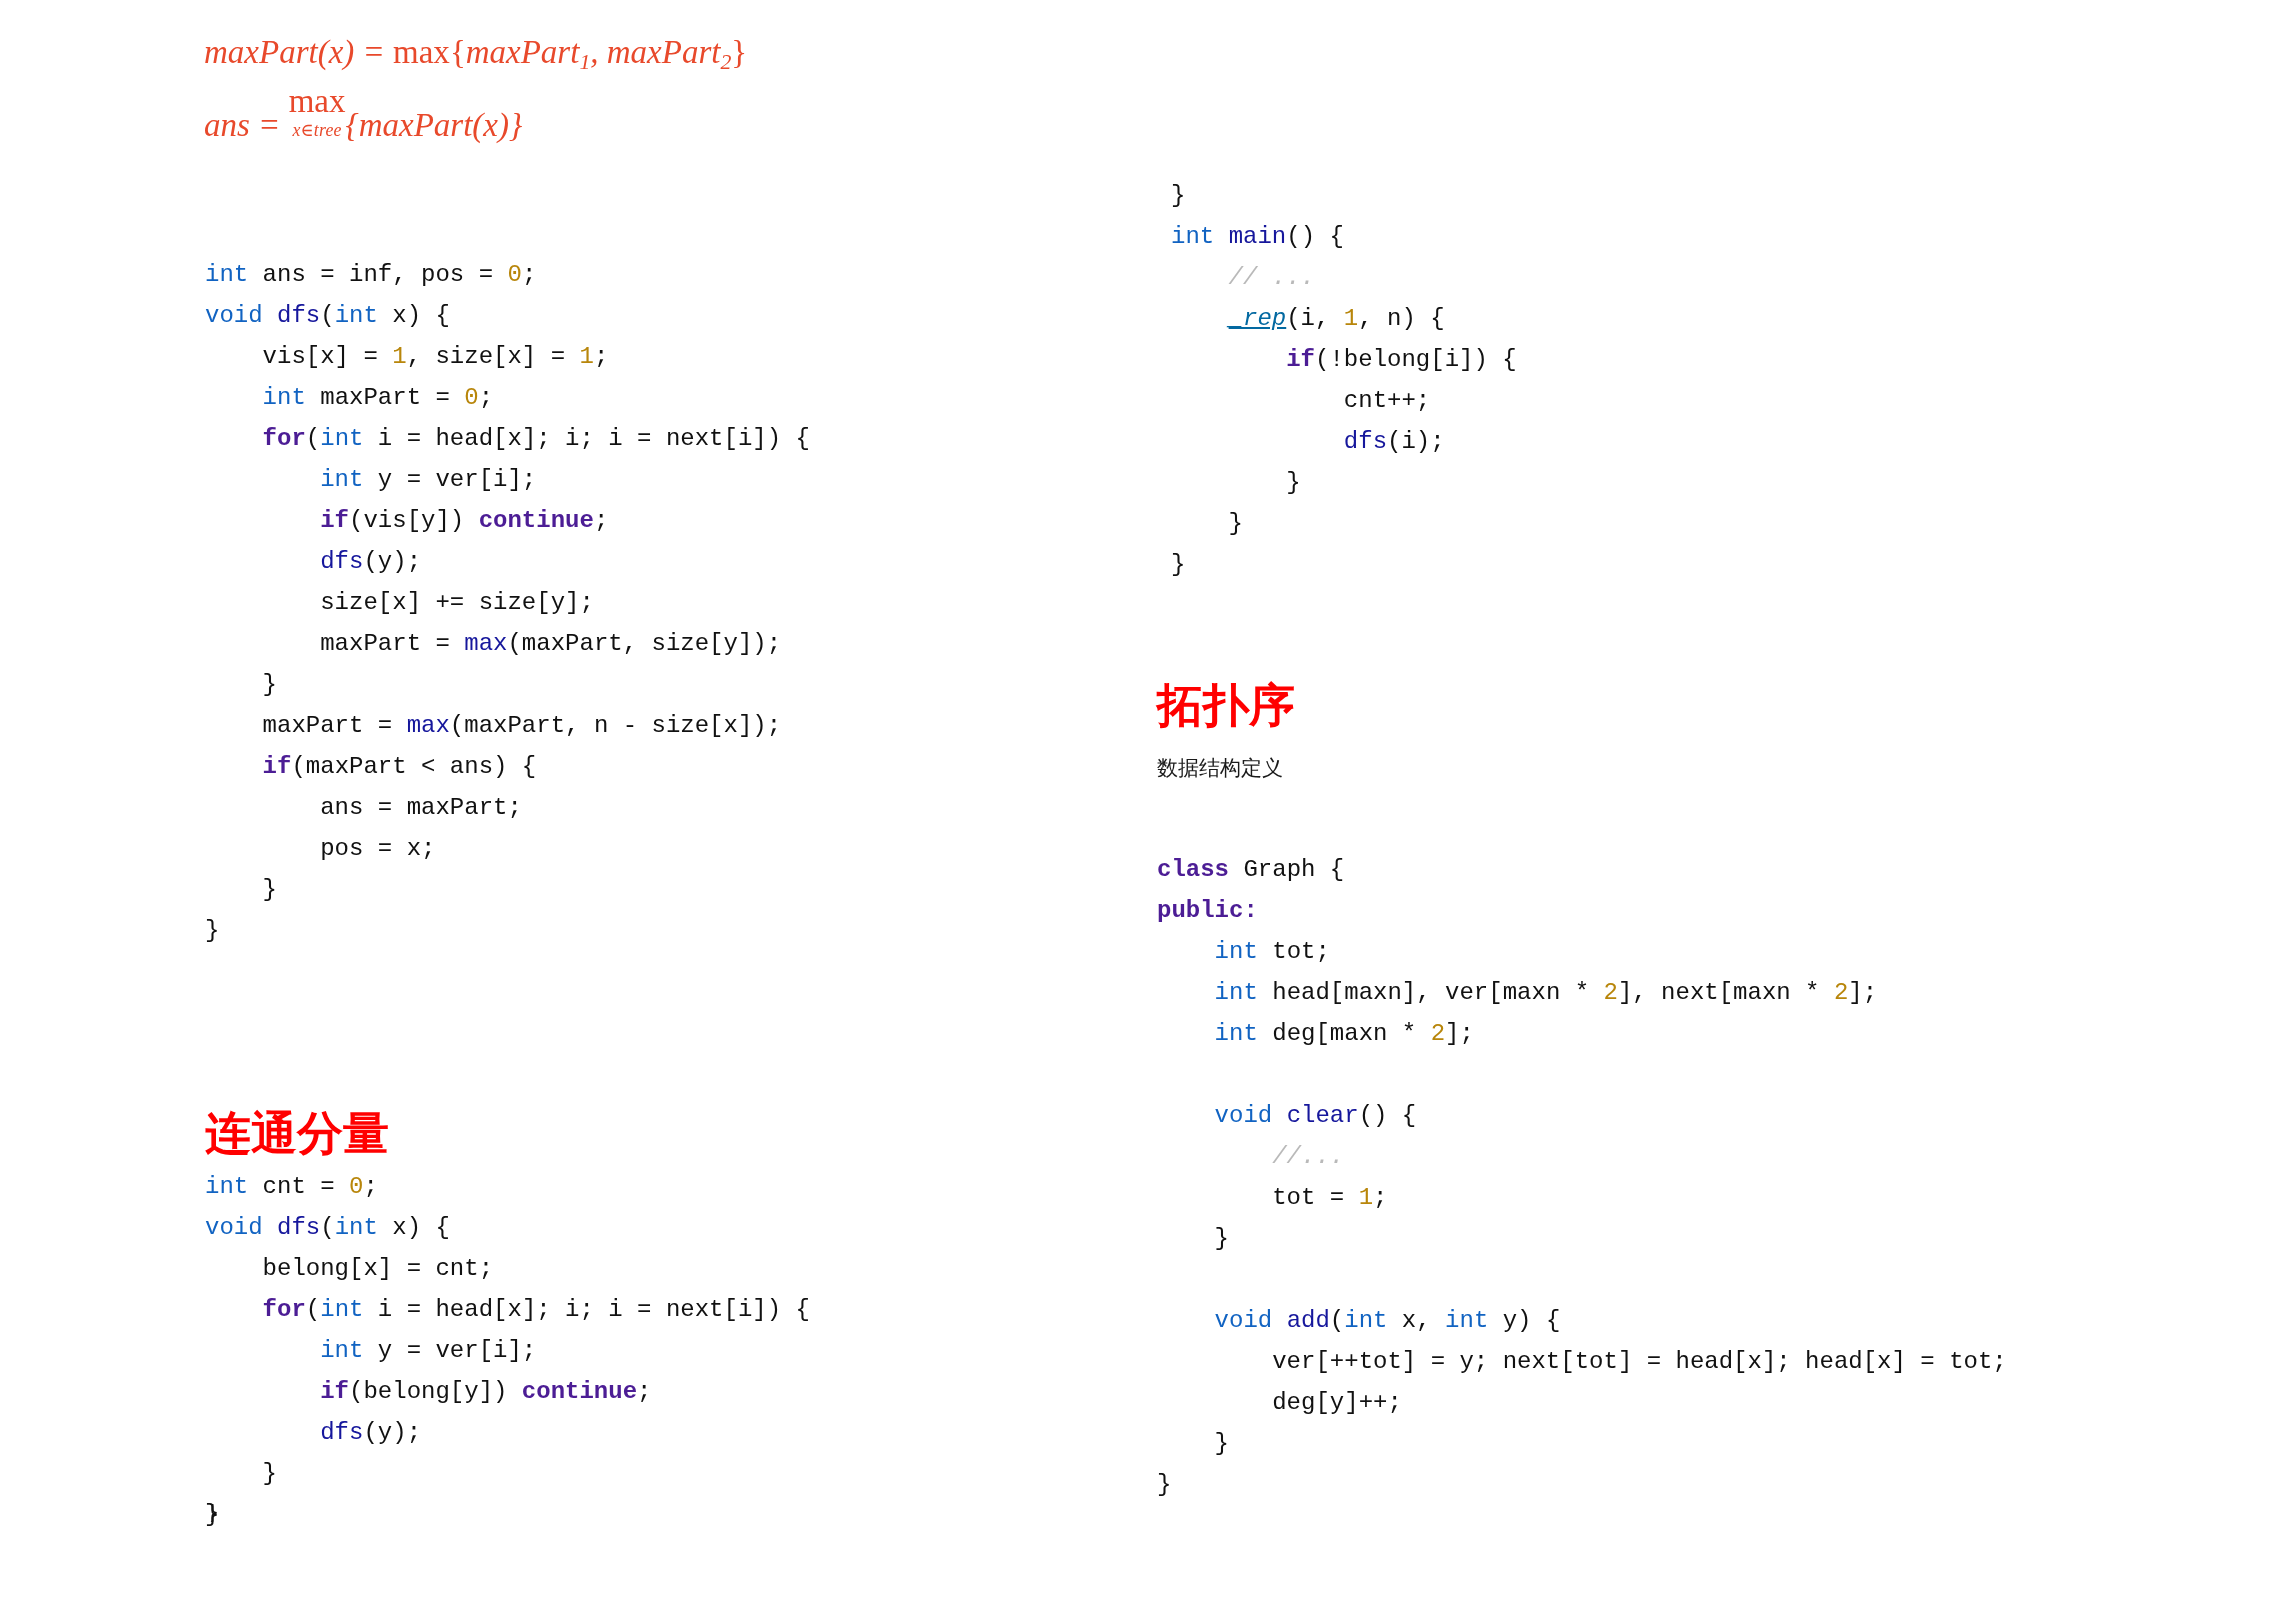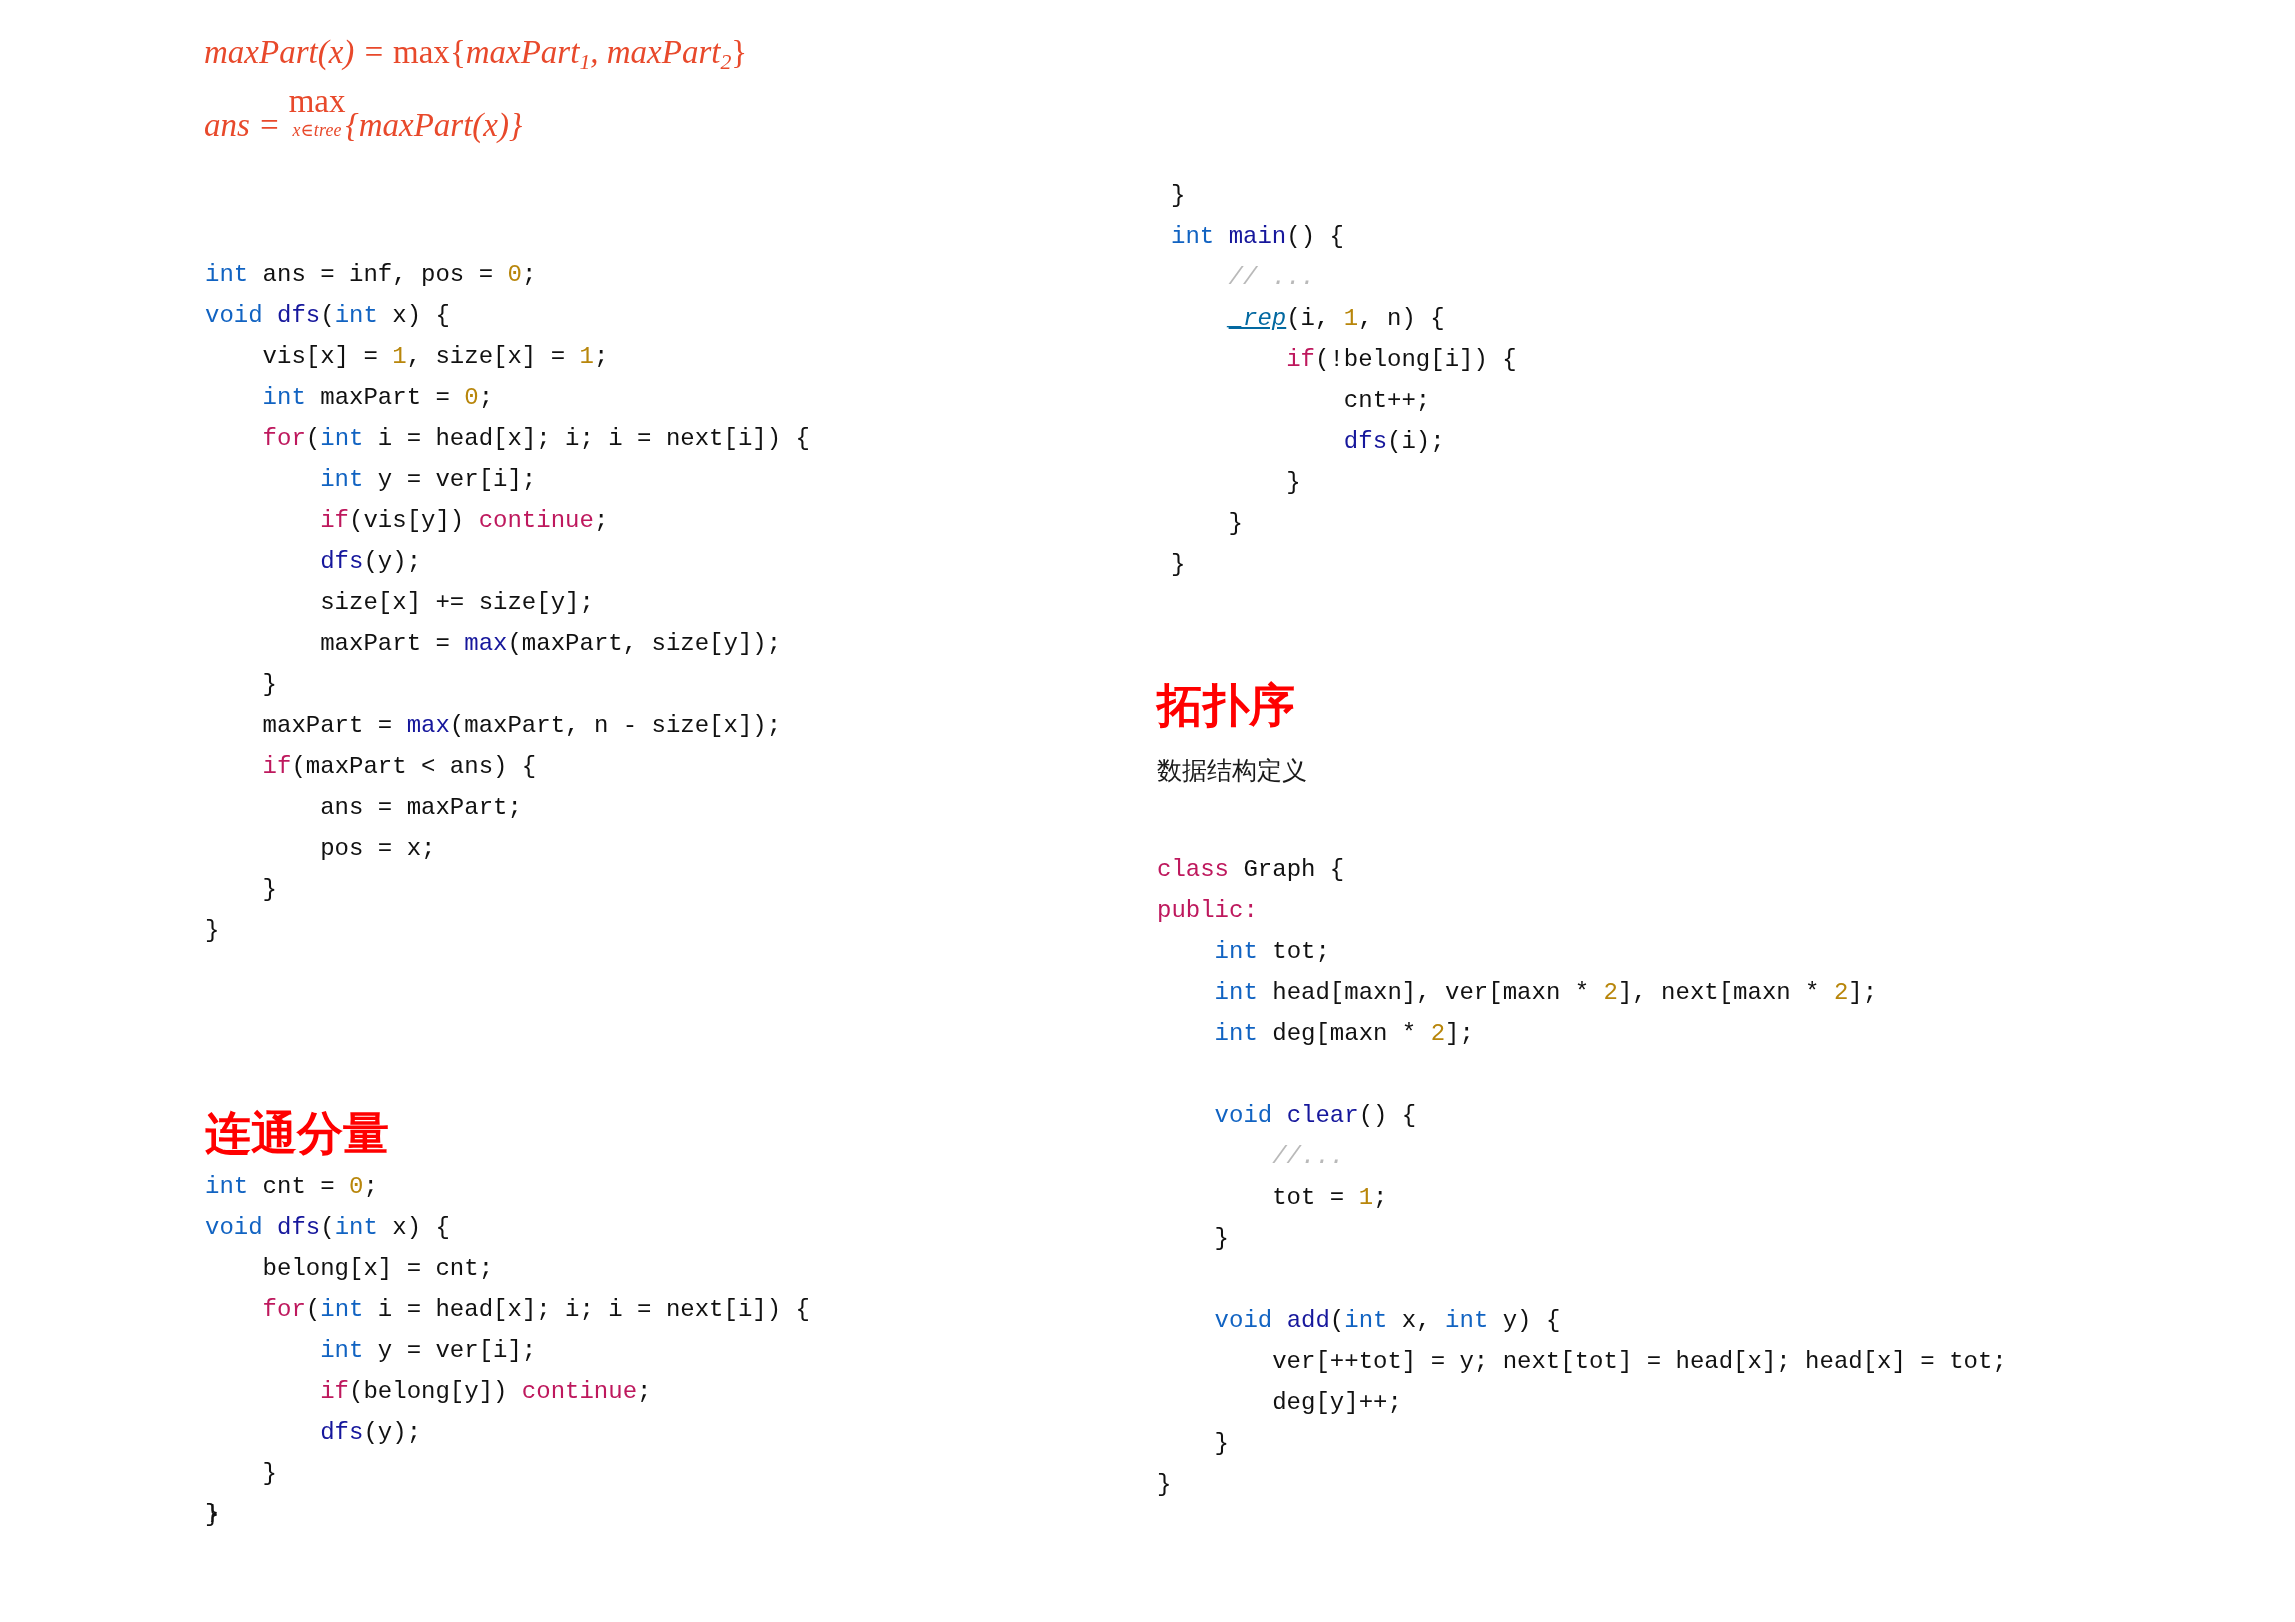--- a/index.html
+++ b/index.html
@@ -67,21 +67,21 @@
     font-weight: 700;
     white-space: nowrap;
     line-height: 1;
   }
 
   
   .body-text {
     position: absolute;
     color: #1a1a1a;
     font-family: "Liberation Serif", "DejaVu Serif", serif;
-    font-size: 25px;
+    font-size: 21px;
     white-space: nowrap;
     line-height: 1;
   }
 
   
   .code {
     position: absolute;
     font-family: "Liberation Mono", "DejaVu Sans Mono", monospace;
     font-size: 24px;
     line-height: 41px;
@@ -90,21 +90,21 @@
     letter-spacing: 0px;
     tab-size: 4;
   }
   .code .ln { display: block; height: 41px; white-space: pre; }
 
   
   .t-type   { color: #1163C2; }              
   .t-fn     { color: #16179C; }              
   .t-macro  { color: #0369a1; text-decoration: underline; font-style: italic; }
   .t-num    { color: #B8860B; }              
-  .t-kw     { color: #be185d; font-weight: 400; }  
+  .t-kw     { color: #4c1d95; font-weight: 700; }  
   .t-cmt    { color: #B9B9B9; font-style: italic; }
   .t-plain  { color: #111111; }
 
   
   .clip-box { position: absolute; overflow: hidden; }
 </style>
 </head>
 <body>
 
 <div class="page">

